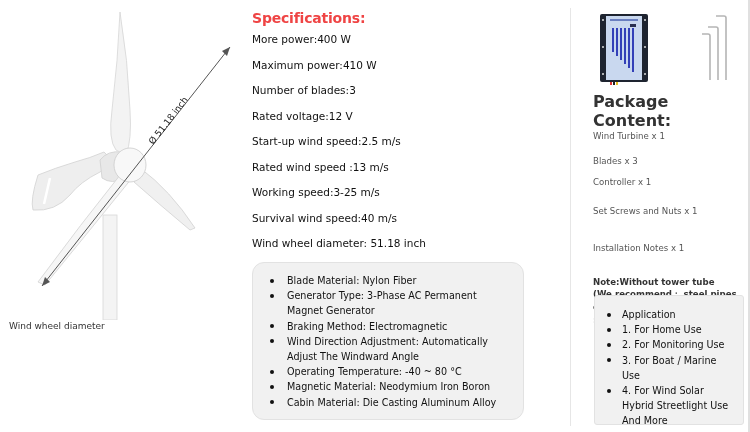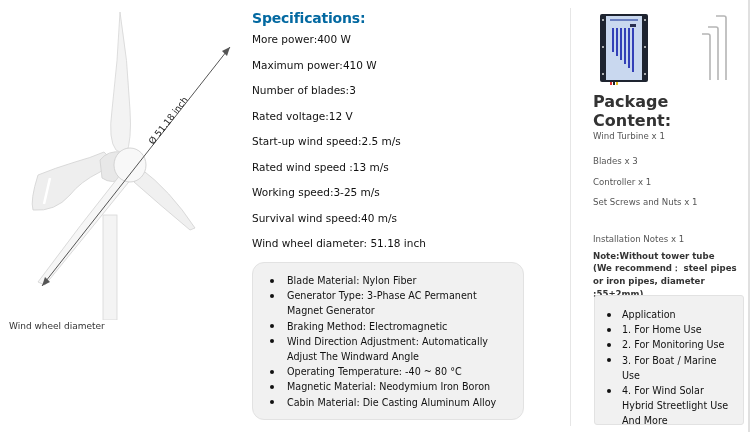--- a/index.html
+++ b/index.html
@@ -5,41 +5,41 @@
   * { box-sizing: border-box; margin: 0; padding: 0; }
   html, body { width: 750px; height: 432px; background: #ffffff; overflow: hidden; }
   body { position: relative; font-family: "DejaVu Sans", "Liberation Sans", sans-serif; color: #111; }
 
   
   .product-image { position: absolute; left: 0; top: 0; width: 245px; height: 320px; }
   .image-caption { position: absolute; left: 9px; top: 321px; font-size: 9px; color: #333; }
 
   
   .specs { position: absolute; left: 252px; top: 10px; width: 290px; }
-  .specs-title { font-size: 14px; font-weight: bold; color: #0369a1; margin-bottom: 6px; letter-spacing: -0.2px; }
+  .specs-title { font-size: 14px; font-weight: bold; color: #ef4444; margin-bottom: 6px; letter-spacing: -0.2px; }
   .spec-line { font-size: 10.5px; color: #111; height: 25.5px; line-height: 14px; }
 
   .feature-box { position: absolute; left: 252px; top: 262px; width: 272px; height: 158px;
     background: #f1f1f1; border: 1px solid #e2e2e2; border-radius: 12px; padding: 10px 10px 8px 14px; }
   .feature-box ul { list-style: none; }
   .feature-box li { position: relative; padding-left: 20px; font-size: 9.6px; line-height: 15.2px; color: #111; }
   .feature-box li::before { content: ""; position: absolute; left: 3px; top: 5.5px; width: 4px; height: 4px; border-radius: 50%; background: #111; }
 
   
   .divider-left { position: absolute; left: 570px; top: 8px; width: 1px; height: 418px; background: #e6e6e6; }
   .divider-right { position: absolute; left: 748px; top: 0; width: 2px; height: 432px; background: #e0e0e0; }
 
   .controller-img { position: absolute; left: 600px; top: 12px; width: 48px; height: 74px; }
   .wrench-img { position: absolute; left: 700px; top: 12px; width: 30px; height: 72px; }
 
   .package { position: absolute; left: 593px; top: 92px; width: 155px; }
   .package-title { font-size: 16px; font-weight: bold; color: #333; }
   .package-item { font-size: 8.6px; color: #555; line-height: 12px; }
   .package-item + .package-item { margin-top: 7.5px; }
-  .note { font-size: 8.6px; font-weight: bold; color: #333; margin-top: 5px; line-height: 12px; }
+  .note { font-size: 8.6px; font-weight: bold; color: #333; margin-top: 22px; line-height: 12px; }
   .recommend { font-size: 8.6px; font-weight: bold; color: #333; line-height: 12.8px; }
 
   .app-box { position: absolute; left: 594px; top: 295px; width: 150px; height: 130px;
     background: #f1f1f1; border: 1px solid #e2e2e2; border-radius: 3px; padding: 11px 6px 6px 10px; }
   .app-box ul { list-style: none; }
   .app-box li { position: relative; padding-left: 17px; font-size: 9.6px; line-height: 15.2px; color: #111; }
   .app-box li::before { content: ""; position: absolute; left: 2px; top: 5.5px; width: 4px; height: 4px; border-radius: 50%; background: #111; }
 </style>
 </head>
 <body>
@@ -127,21 +127,21 @@
     <path d="M8 15 L16 15 Q18 15 18 17 L18 68" stroke="#b5b5b5" stroke-width="1.6" fill="none"></path>
     <path d="M16 4 L24 4 Q26 4 26 6 L26 68" stroke="#b5b5b5" stroke-width="1.6" fill="none"></path>
   </svg>
 </div>
 
 <div class="package">
   <div class="package-title">Package Content:</div>
   <div class="package-item">Wind Turbine x 1</div>
   <div class="package-item" style="margin-top:13px">Blades x 3</div>
   <div class="package-item" style="margin-top:9px">Controller x 1</div>
-  <div class="package-item" style="margin-top:8px">Set Screws and Nuts x 1</div>
+  <div class="package-item" style="margin-top:17px">Set Screws and Nuts x 1</div>
   <div class="package-item" style="margin-top:25px">Installation Notes x 1</div>
   <div class="note">Note:Without tower tube</div>
   <div class="recommend">(We recommend： steel pipes or iron pipes, diameter :55±2mm)</div>
 </div>
 
 <div class="app-box">
   <ul>
     <li>Application</li>
     <li>1. For Home Use</li>
     <li>2. For Monitoring Use</li>

